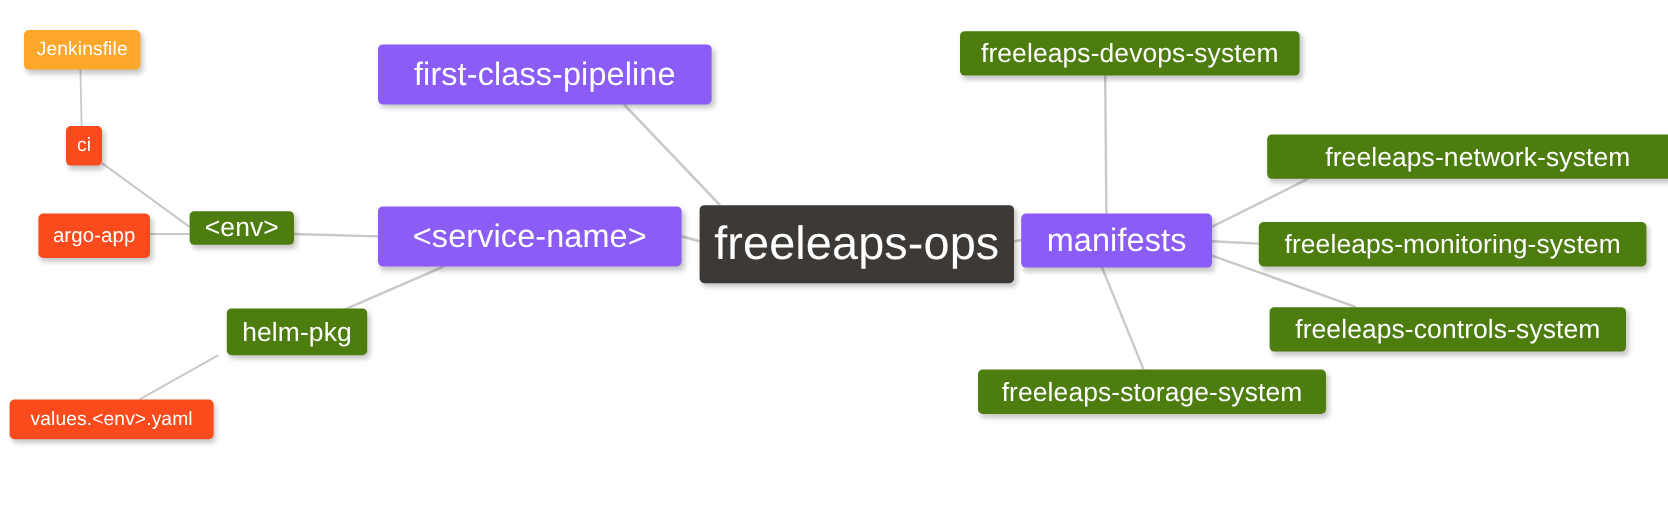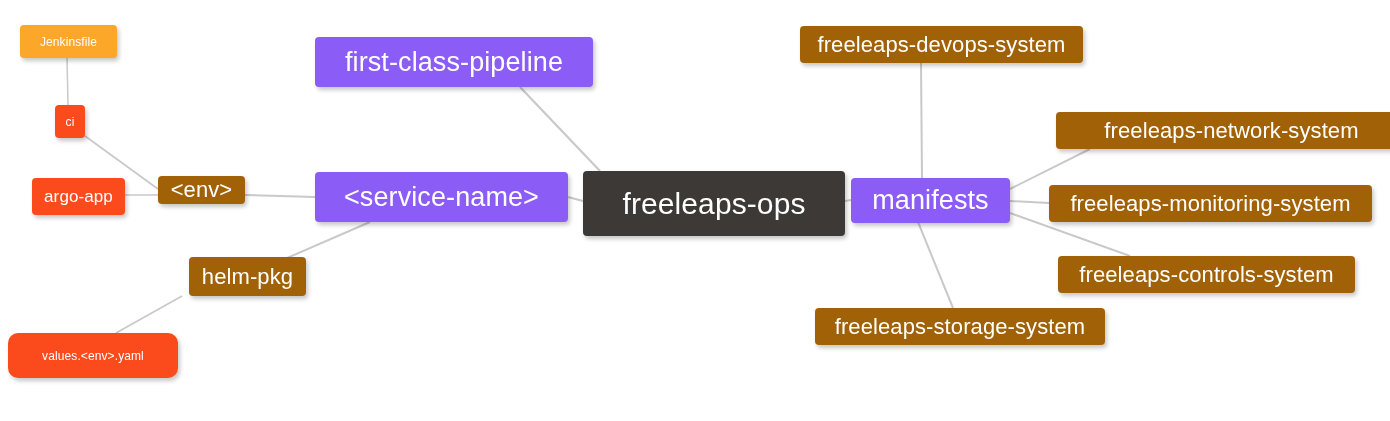--- a/index.html
+++ b/index.html
@@ -38,29 +38,29 @@
     border-radius: 4px;
     box-shadow: 2px 3px 4px rgba(0,0,0,0.22);
     line-height: 1;
     letter-spacing: 0.1px;
     z-index: 2;
     user-select: none;
   }
   
   .n-root   { background: #3c3936; }
   .n-blue   { background: #8b5cf6; }
-  .n-green  { background: #a16207; }
+  .n-green  { background: #4d7c0f; }
   .n-red    { background: #fb4a1c; }
   .n-amber  { background: #fca62a; }
 
-  .sz-root  { font-size: 30px; }
+  .sz-root  { font-size: 39px; }
   .sz-l1    { font-size: 27px; }
   .sz-l2    { font-size: 22px; }
   .sz-l3    { font-size: 17px; }
-  .sz-l4    { font-size: 12px; }
+  .sz-l4    { font-size: 16px; }
 </style>
 </head>
 <body>
 
 <div id="canvas">
 
   <svg id="edges" viewBox="0 0 1390 421" width="1390" height="421" xmlns="http://www.w3.org/2000/svg">
 
     <path d="M 600 171 L 520 87" stroke="#c9c9c9" stroke-width="2.2" fill="none"></path>
 
@@ -94,21 +94,21 @@
   <div class="node n-amber sz-l4" style="left:20px; top:25px; width:97px; height:33px;">Jenkinsfile</div>
 
   <div class="node n-red sz-l4" style="left:55px; top:105px; width:30px; height:33px;">ci</div>
 
   <div class="node n-red sz-l3" style="left:32px; top:178px; width:93px; height:37px;">argo-app</div>
 
   <div class="node n-green sz-l2" style="left:158px; top:176px; width:87px; height:28px;">&lt;env&gt;</div>
 
   <div class="node n-green sz-l2" style="left:147px; top:257px; width:117px; height:39px;margin-left:42px;">helm-pkg</div>
 
-  <div class="node n-red sz-l4" style="left:8px; top:333px; width:170px; height:45px;border-radius:10px;">values.&lt;env&gt;.yaml</div>
+  <div class="node n-red sz-l4" style="left:8px; top:333px; width:170px; height:33px;">values.&lt;env&gt;.yaml</div>
 
   <div class="node n-blue sz-l1" style="left:315px; top:37px; width:278px; height:50px;">first-class-pipeline</div>
 
   <div class="node n-blue sz-l1" style="left:315px; top:172px; width:253px; height:50px;">&lt;service-name&gt;</div>
 
   <div class="node n-root sz-root" style="left:583px; top:171px; width:262px; height:65px;">freeleaps-ops</div>
 
   <div class="node n-blue sz-l1" style="left:851px; top:178px; width:159px; height:45px;text-align:center;">manifests</div>
 
   <div class="node n-green sz-l2" style="left:800px; top:26px; width:283px; height:37px;">freeleaps-devops-system</div>

